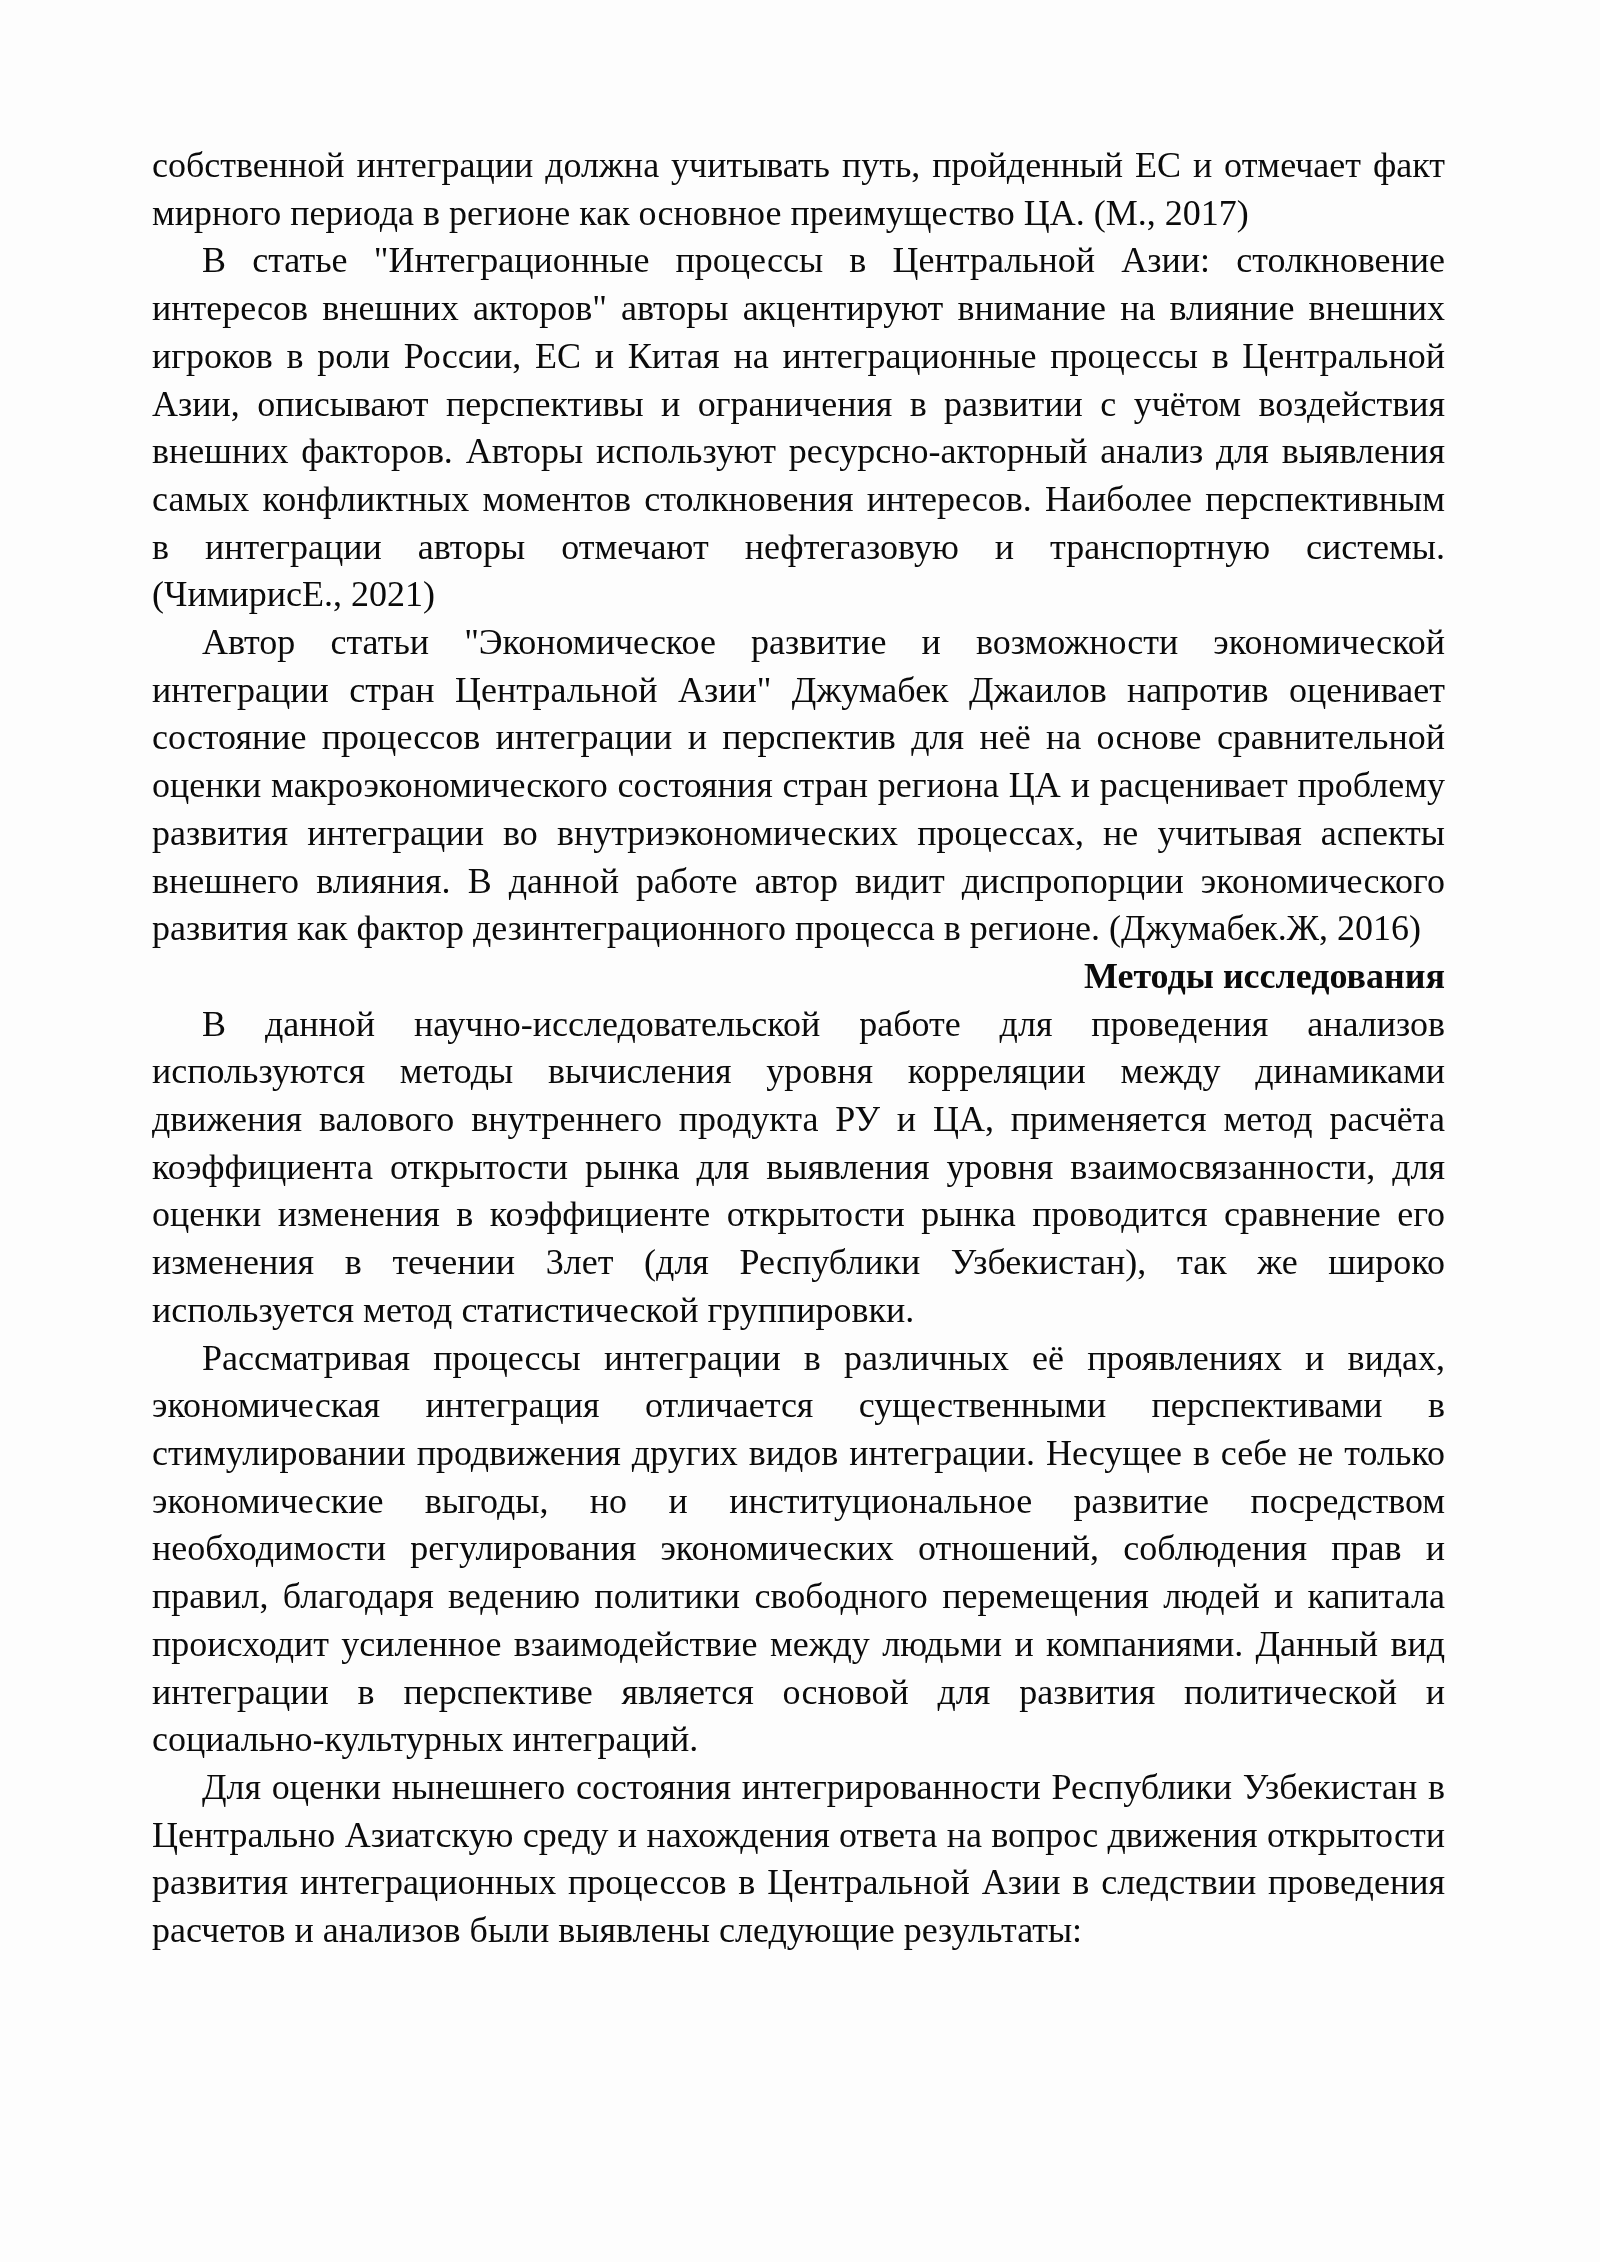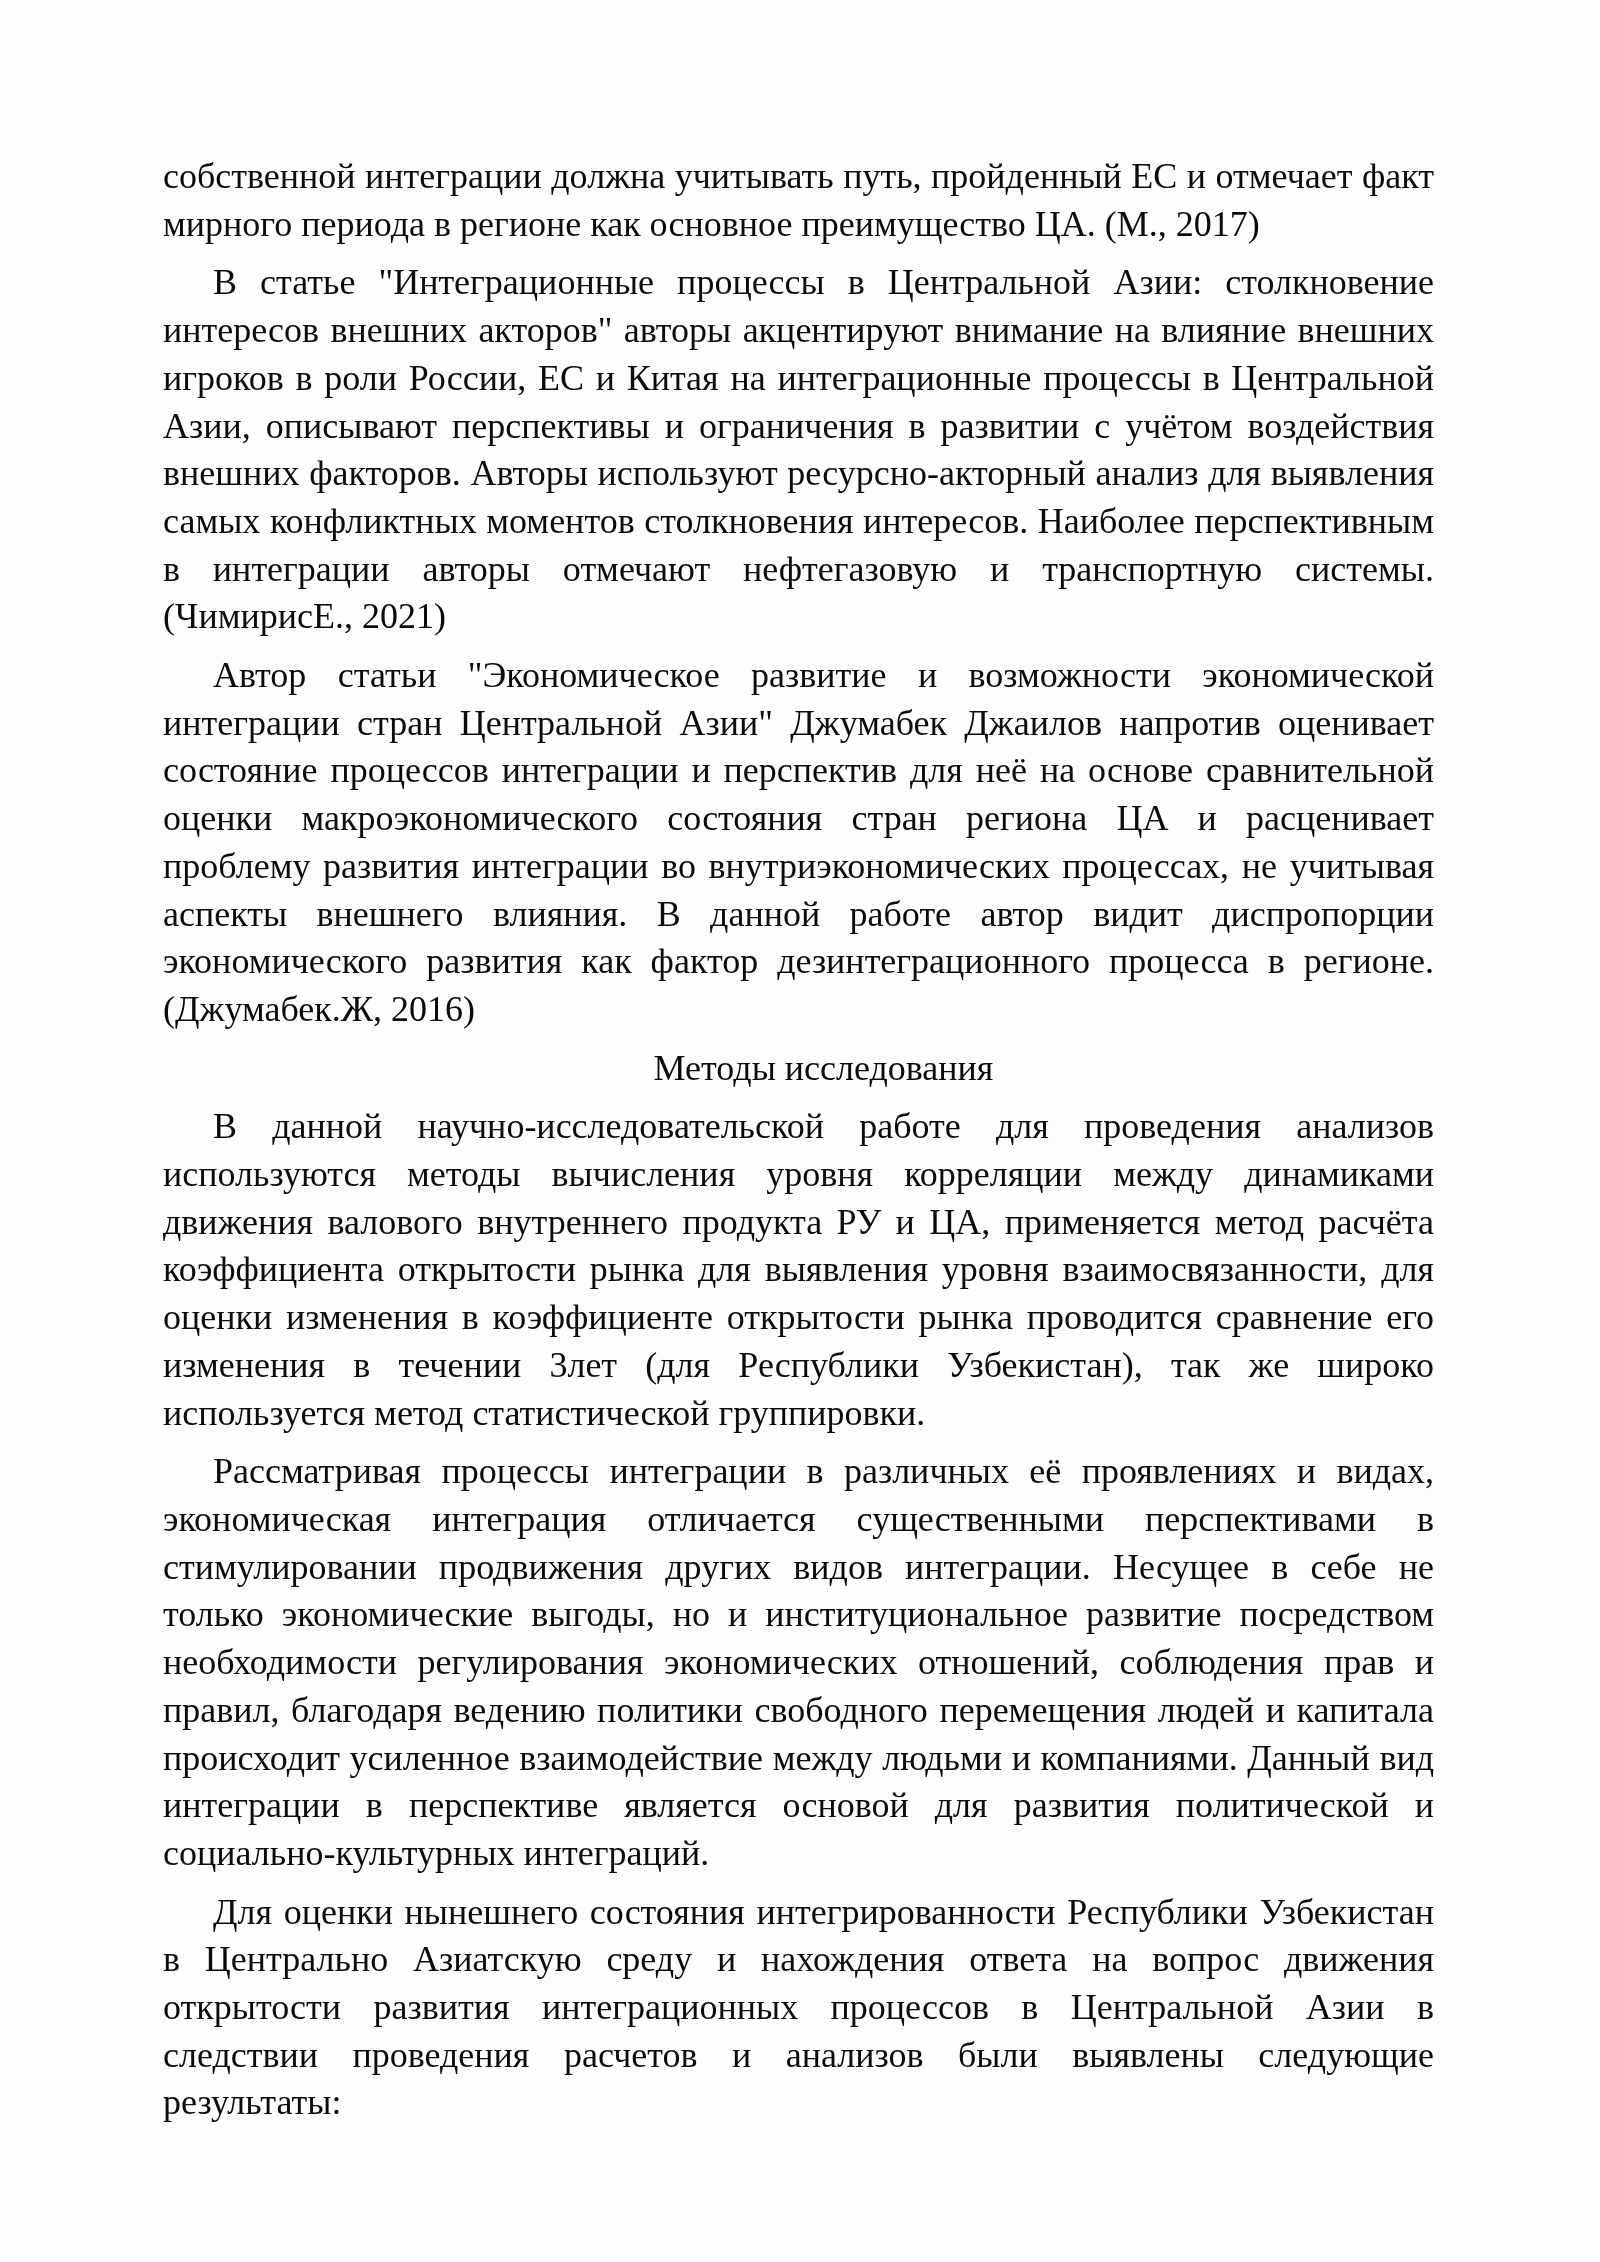--- a/index.html
+++ b/index.html
@@ -21,30 +21,30 @@
     position: absolute;
     left: 152px;
     top: 142px;
     width: 1293px;
     font-size: 36px;
     line-height: 47.7px;
     text-align: justify;
     text-justify: inter-word;
   }
   .content p {
-    margin: 11px;
+    margin: 0;
     padding: 0;
   }
   .content p.indent {
     text-indent: 50px;
   }
   .content p.heading {
-    font-weight: normal;
+    font-weight: bold;
     text-indent: 50px;
-    text-align: center;
+    text-align: right;
   }
 </style>
 </head>
 <body>
 
 <div class="page" style="background: rgb(253, 253, 253); color: rgb(11, 11, 11);">
   <div class="content">
       <p class="">собственной интеграции должна учитывать путь, пройденный ЕС и отмечает факт мирного периода в регионе как основное преимущество ЦА. (М., 2017)</p>
       <p class="indent">В статье "Интеграционные процессы в Центральной Азии: столкновение интересов внешних акторов" авторы акцентируют внимание на влияние внешних игроков в роли России, ЕС и Китая на интеграционные процессы в Центральной Азии, описывают перспективы и ограничения в развитии с учётом воздействия внешних факторов. Авторы используют ресурсно-акторный анализ для выявления самых конфликтных моментов столкновения интересов. Наиболее перспективным в интеграции авторы отмечают нефтегазовую и транспортную системы. (ЧимирисЕ., 2021)</p>
       <p class="indent">Автор статьи "Экономическое развитие и возможности экономической интеграции стран Центральной Азии" Джумабек Джаилов напротив оценивает состояние процессов интеграции и перспектив для неё на основе сравнительной оценки макроэкономического состояния стран региона ЦА и расценивает проблему развития интеграции во внутриэкономических процессах, не учитывая аспекты внешнего влияния. В данной работе автор видит диспропорции экономического развития как фактор дезинтеграционного процесса в регионе. (Джумабек.Ж, 2016)</p>

